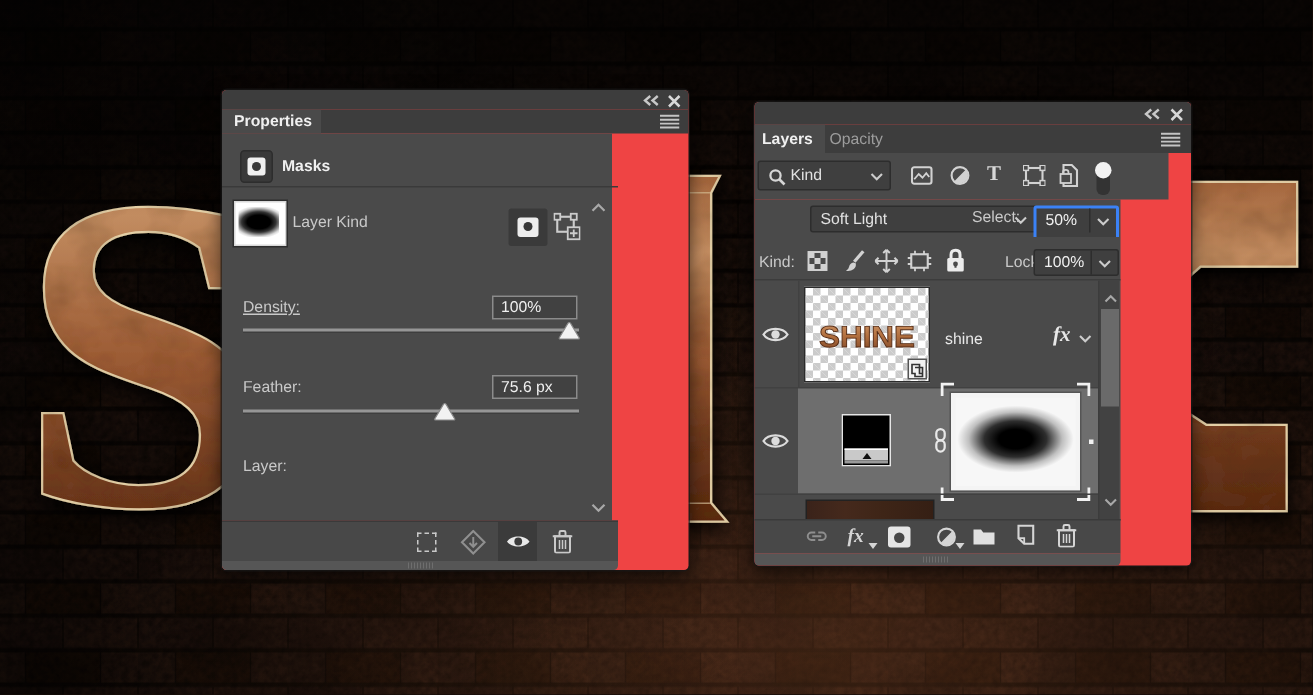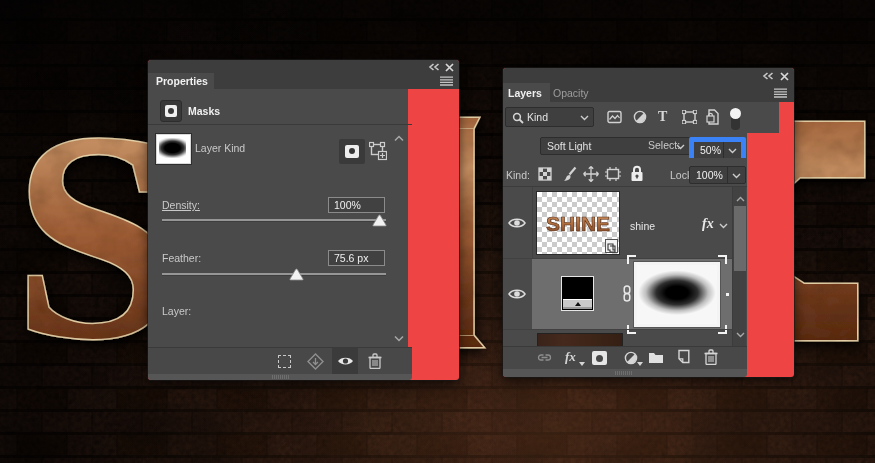--- a/index.html
+++ b/index.html
@@ -246,21 +246,21 @@
   </div>
 
   <div style="position:absolute;left:0;top:65px;width:244px;height:25px;background:#4a4a4a;">
     <div style="position:absolute;left:1px;top:4px;width:151px;height:18px;background:#3f3f3f;border:1px solid #2d2d2d;border-radius:2px;box-sizing:border-box;margin-left:36px;">
       <span class="lbl" style="left:6px;top:2px;color:#e2e2e2;">Soft Light</span>
       <svg class="ico" style="right:5px;top:6px" width="9" height="6" viewBox="0 0 9 6">
             <path d="M1 1 L4.5 4.5 L8 1" stroke="#cccccc" stroke-width="1.4" fill="none"></path>
           </svg>
     </div>
     <span class="lbl" style="left:145px;top:6px;">Select:</span>
-    <div style="position:absolute;left:186px;top:4px;width:57px;height:34px;background:#3f3f3f;border:5px solid #3b82f6;border-radius:2px;box-sizing:border-box;">
+    <div style="position:absolute;left:186px;top:4px;width:57px;height:34px;background:#3f3f3f;border:2px solid #3b82f6;border-radius:2px;box-sizing:border-box;">
       <span class="lbl" style="left:6px;top:2px;color:#f0f0f0;">50%</span>
       <div style="position:absolute;right:17px;top:0;width:1px;height:16px;background:#2d2d2d;"></div>
       <svg class="ico" style="right:4px;top:6px" width="9" height="6" viewBox="0 0 9 6">
             <path d="M1 1 L4.5 4.5 L8 1" stroke="#cccccc" stroke-width="1.4" fill="none"></path>
           </svg>
     </div>
   </div>
 
   <div style="position:absolute;left:0;top:90px;width:244px;height:28px;background:#4a4a4a;">
     <span class="lbl" style="left:3px;top:11px;">Kind:</span>

